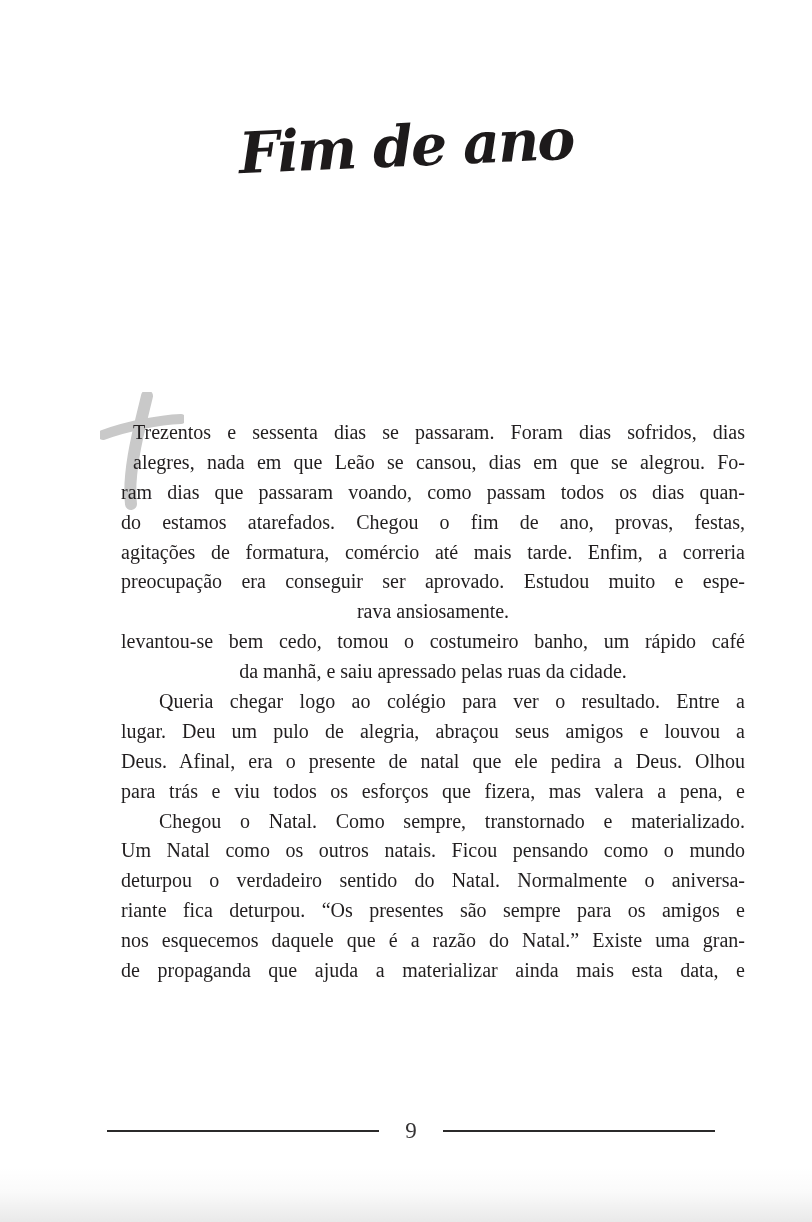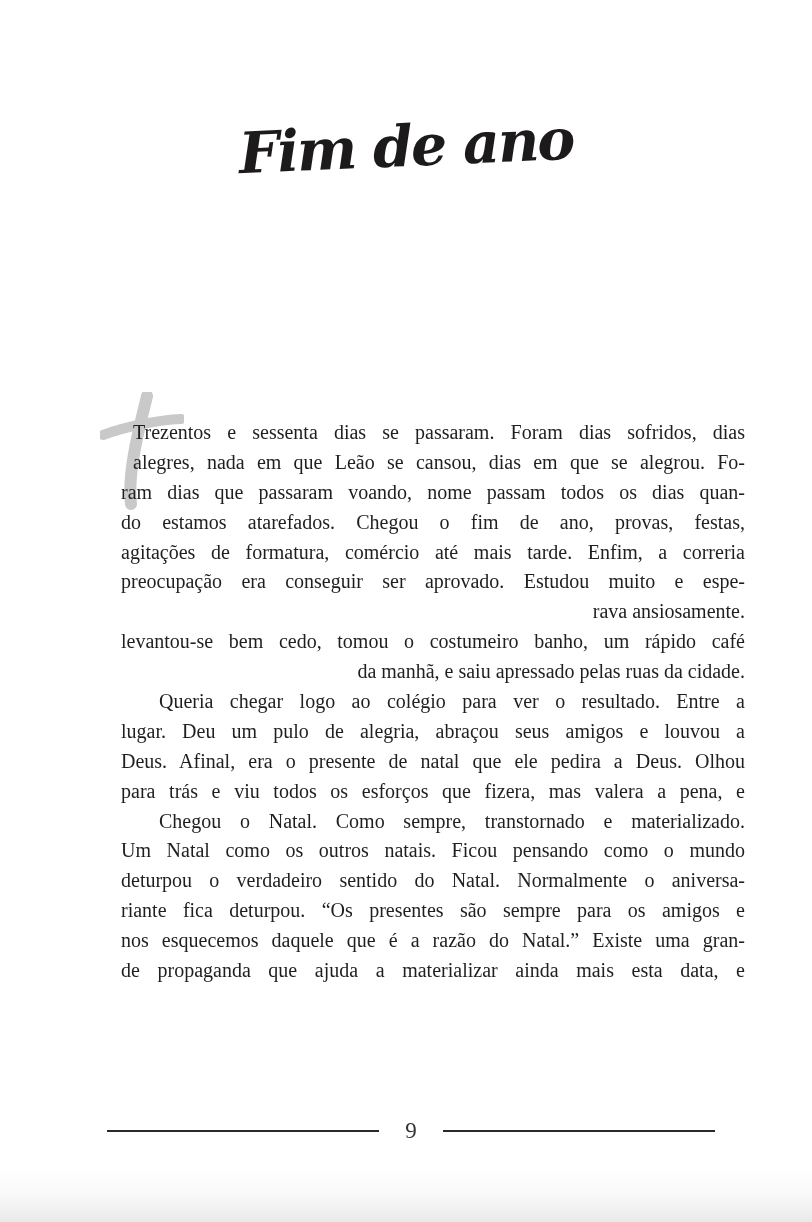--- a/index.html
+++ b/index.html
@@ -36,21 +36,21 @@
     left: -21px; top: -26px;
     z-index: 0;
   }
   .body-text { position: relative; z-index: 1; }
   .para { margin: 0; }
   .line {
     font-size: 20px;
     line-height: 29.9px;
     height: 29.9px;
     overflow: hidden;
-    text-align: right;
+    text-align: center;
   }
   .just { text-align: justify; text-align-last: justify; }
   .indent { text-indent: 38px; }
   .dcpad { padding-left: 12px; }
   .footer {
     position: absolute;
     left: 107px; top: 1117px;
     width: 608px; height: 28px;
     display: flex;
     align-items: center;
@@ -84,21 +84,21 @@
 
   <div class="text-block">
     <svg class="dropcap" width="84" height="120" viewBox="0 0 84 120" aria-hidden="true">
       <path d="M47 4 C41 30, 27 78, 31 112" fill="none" stroke="#c9c9c9" stroke-width="12" stroke-linecap="round"></path>
       <path d="M3 43 C27 34, 59 28, 81 27" fill="none" stroke="#c9c9c9" stroke-width="10" stroke-linecap="round"></path>
     </svg>
     <div class="body-text">
         <div class="para">
           <div class="line just dcpad">Trezentos e sessenta dias se passaram. Foram dias sofridos, dias</div>
           <div class="line just dcpad">alegres, nada em que Leão se cansou, dias em que se alegrou. Fo-</div>
-          <div class="line just">ram dias que passaram voando, nome passam todos os dias quan-</div>
+          <div class="line just">ram dias que passaram voando, como passam todos os dias quan-</div>
           <div class="line just">do estamos atarefados. Chegou o fim de ano, provas, festas,</div>
           <div class="line just">agitações de formatura, comércio até mais tarde. Enfim, a correria</div>
           <div class="line just">preocupação era conseguir ser aprovado. Estudou muito e espe-</div>
           <div class="line">rava ansiosamente.</div>
         </div>
         <div class="para">
           <div class="line just">levantou-se bem cedo, tomou o costumeiro banho, um rápido café</div>
           <div class="line">da manhã, e saiu apressado pelas ruas da cidade.</div>
         </div>
         <div class="para">

